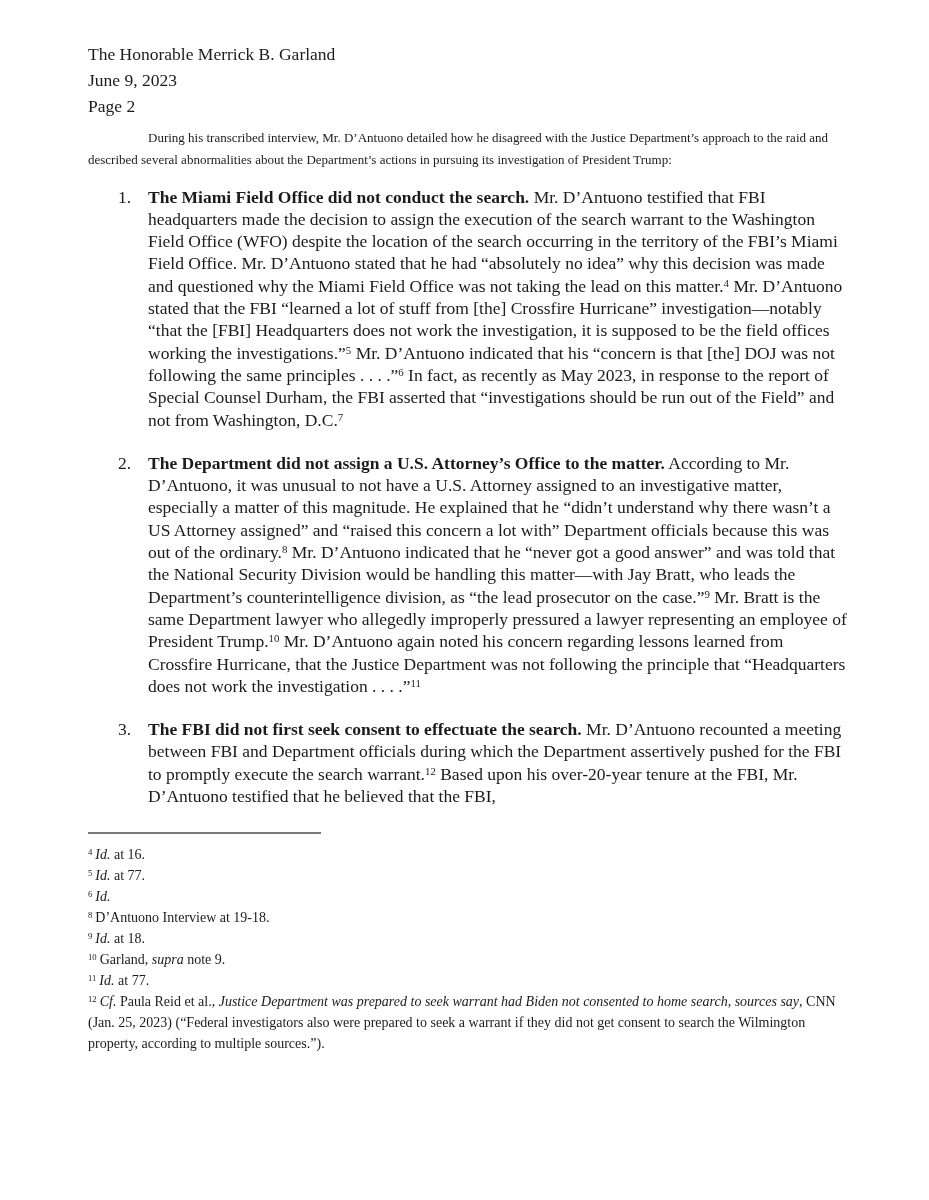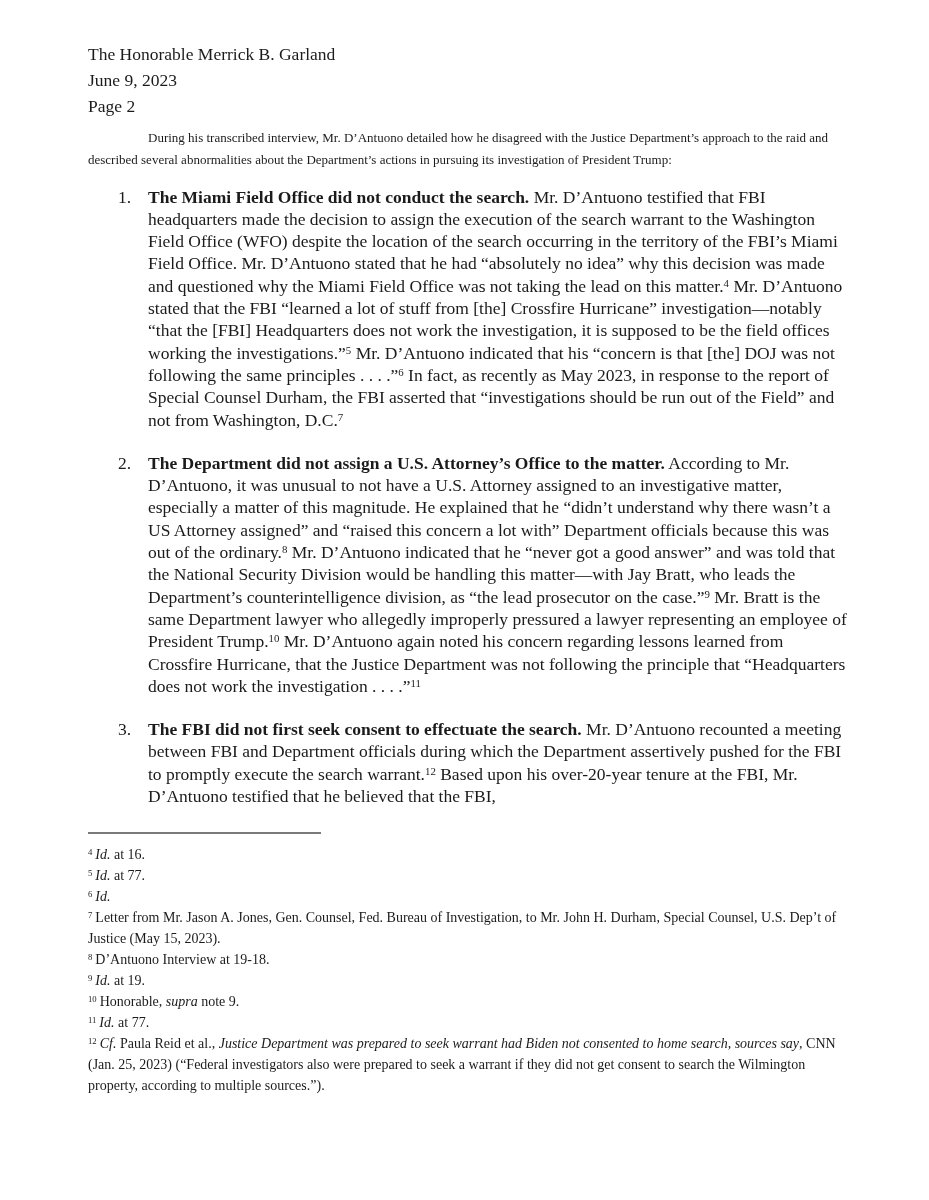--- a/index.html
+++ b/index.html
@@ -89,21 +89,20 @@
     </div>
 
   </div>
 
   <div class="fn-separator"></div>
 
   <div class="footnotes">
     <div class="footnote"><sup class="fn-num">4</sup><span><span class="i">Id.</span><span> at 16.</span></span></div>
     <div class="footnote"><sup class="fn-num">5</sup><span><span class="i">Id.</span><span> at 77.</span></span></div>
     <div class="footnote"><sup class="fn-num">6</sup><span><span class="i">Id.</span></span></div>
-    <div class="footnote"><sup class="fn-num">7</sup><span><span>Letter from Mr. Jason A. Jones, Gen. Counsel, Fed. Bureau of Investigation, to Mr. John H. Durham, Special Counsel, U.S. Dep’t of Justice (May 15, 2023).</span></span></div>
     <div class="footnote"><sup class="fn-num">8</sup><span><span>D’Antuono Interview at 19-18.</span></span></div>
-    <div class="footnote"><sup class="fn-num">9</sup><span><span class="i">Id.</span><span> at 19.</span></span></div>
-    <div class="footnote"><sup class="fn-num">10</sup><span><span>Honorable, </span><span class="i">supra</span><span> note 9.</span></span></div>
+    <div class="footnote"><sup class="fn-num">9</sup><span><span class="i">Id.</span><span> at 18.</span></span></div>
+    <div class="footnote"><sup class="fn-num">10</sup><span><span>Garland, </span><span class="i">supra</span><span> note 9.</span></span></div>
     <div class="footnote"><sup class="fn-num">11</sup><span><span class="i">Id.</span><span> at 77.</span></span></div>
     <div class="footnote"><sup class="fn-num">12</sup><span><span class="i">Cf.</span><span> Paula Reid et al., </span><span class="i">Justice Department was prepared to seek warrant had Biden not consented to home search, sources say</span><span>, CNN (Jan. 25, 2023) (“Federal investigators also were prepared to seek a warrant if they did not get consent to search the Wilmington property, according to multiple sources.”).</span></span></div>
   </div>
 
 </div>
 
 </body></html>

